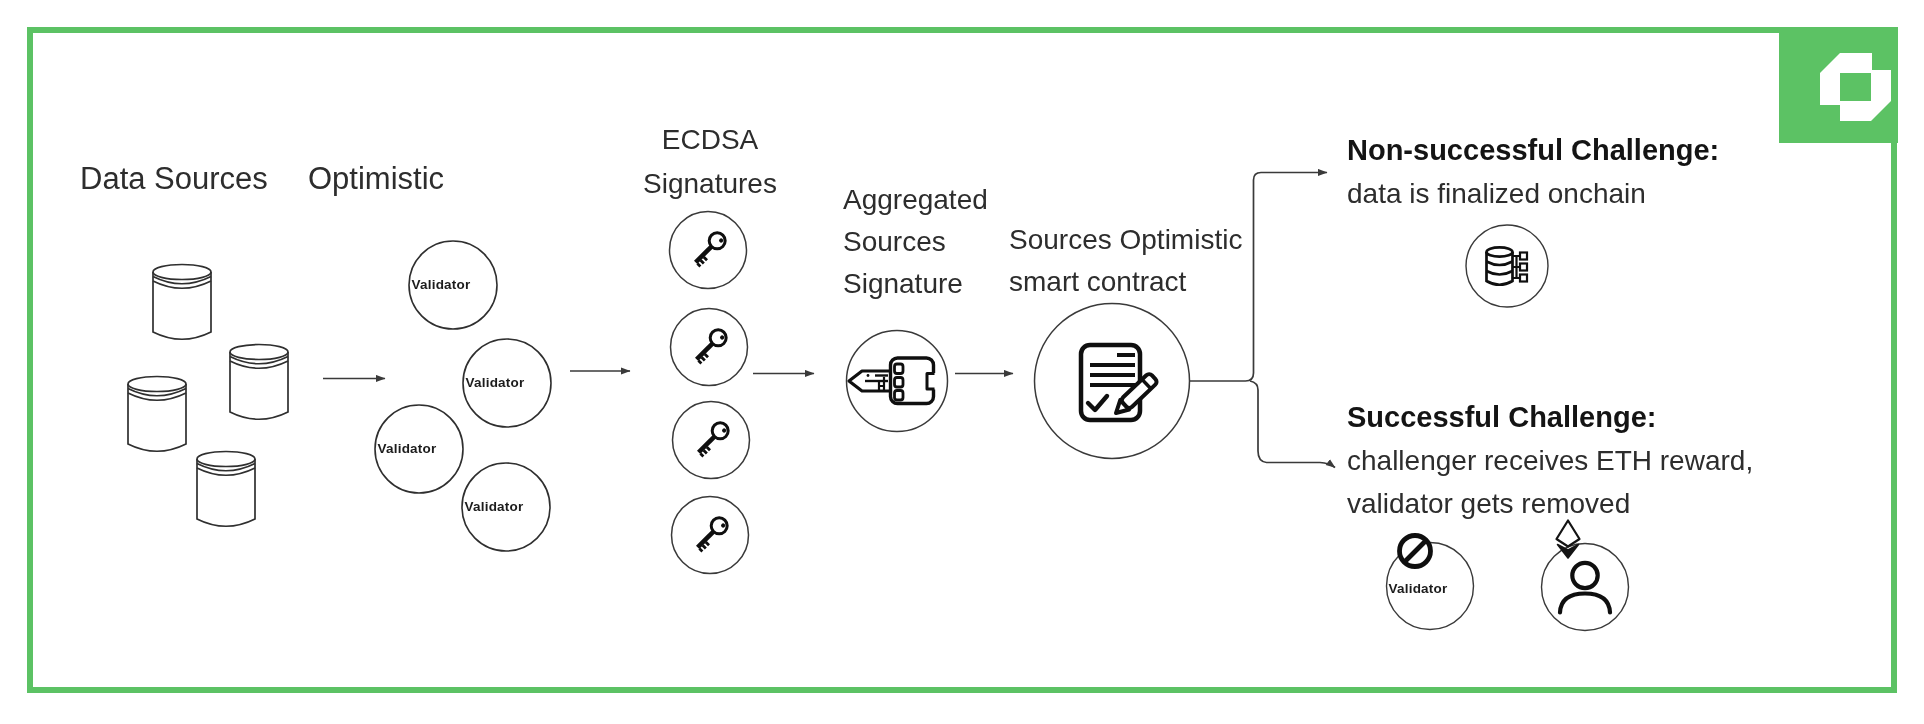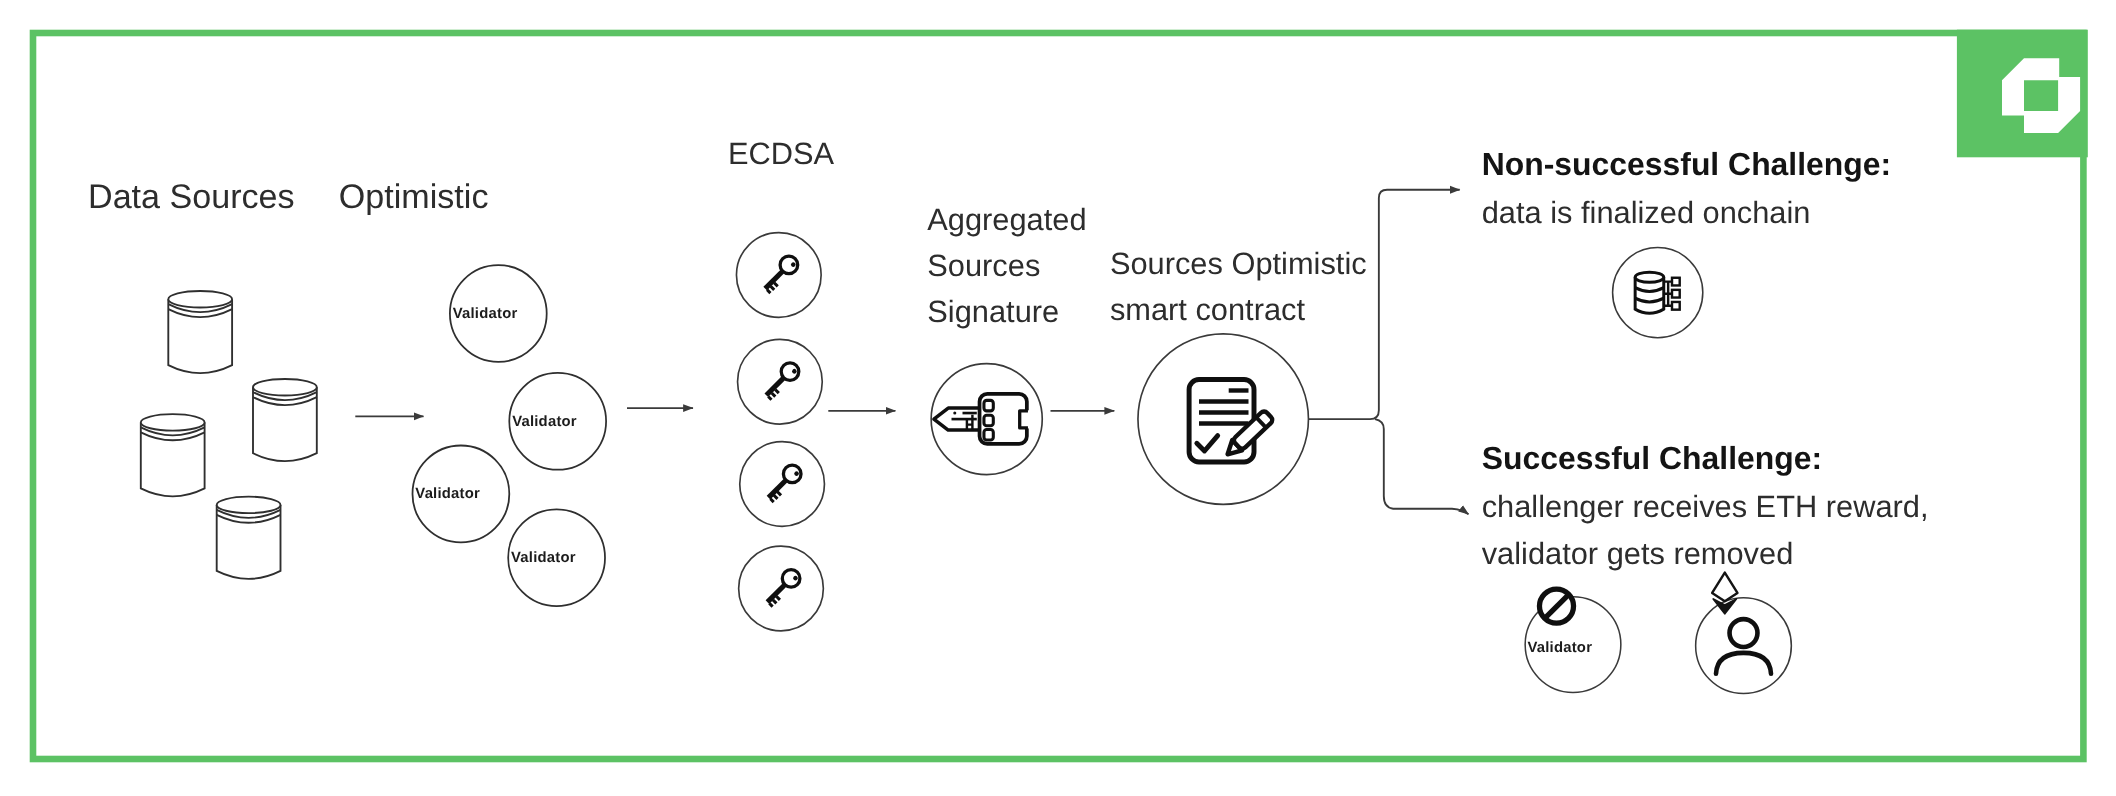--- a/index.html
+++ b/index.html
@@ -161,20 +161,21 @@
       </g>
     </g>
   </svg>
 
   <div class="abs lbl" style="left:80px;top:162px;">Data Sources</div>
 
   <div class="abs lbl" style="left:308px;top:162px;">Optimistic</div>
 
   <div class="abs lines lh44 center" style="left:624px;top:118px;width:172px;">
     <div class="ln">ECDSA</div>
+    <div class="ln">Signatures</div>
   </div>
 
   <div class="abs lines lh42" style="left:811px;top:179px;margin-left:32px;">
     <div class="ln">Aggregated</div>
     <div class="ln">Sources</div>
     <div class="ln">Signature</div>
   </div>
 
   <div class="abs lines lh42" style="left:1009px;top:219px;">
     <div class="ln">Sources Optimistic</div>

